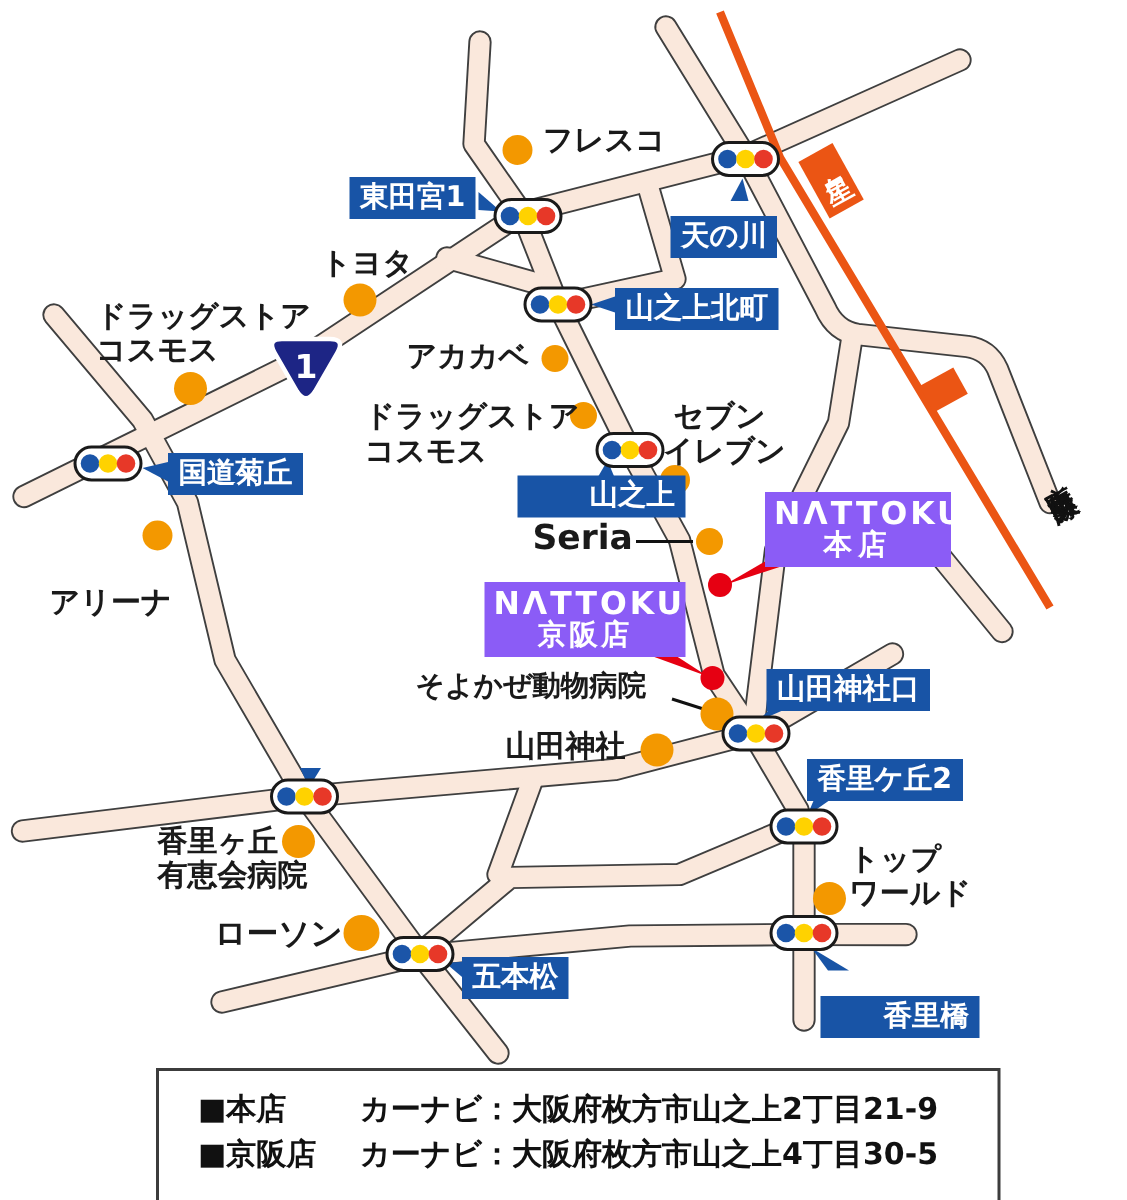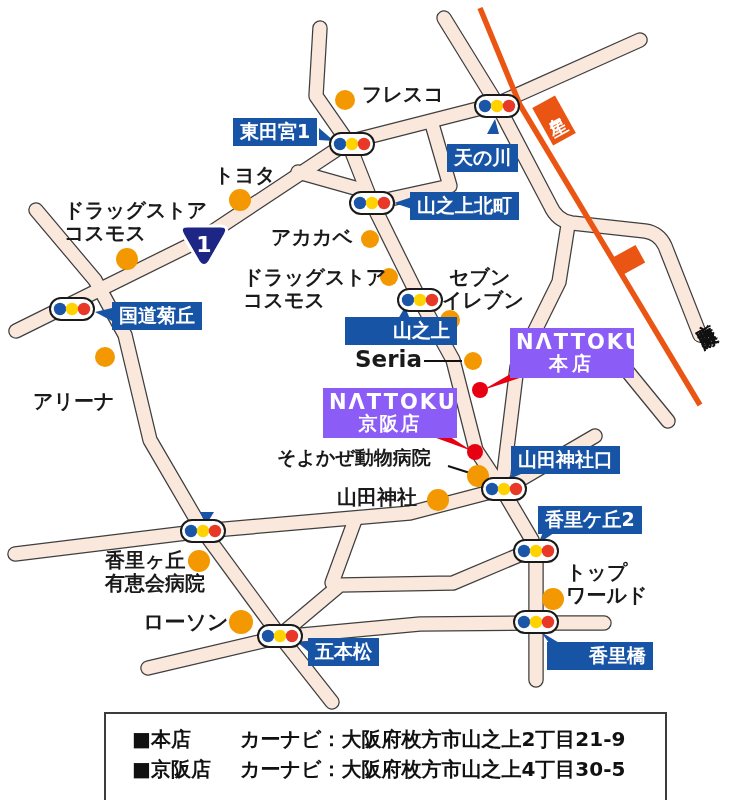--- a/index.html
+++ b/index.html
@@ -196,21 +196,21 @@
 <div class="lbl" style="left:566px;top:561px;"><span>トップ</span><br><span>ワールド</span></div>
 
 <div class="badge" style="left:233px;top:118px;">東田宮1</div>
 <div class="badge" style="left:447px;top:144px;">天の川</div>
 <div class="badge" style="left:410px;top:192px;">山之上北町</div>
 <div class="badge" style="left:112px;top:302px;">国道菊丘</div>
 <div class="badge" style="left:345px;top:317px;padding-left:48px;">山之上</div>
 <div class="badge" style="left:511px;top:446px;">山田神社口</div>
 <div class="badge" style="left:538px;top:506px;">香里ケ丘2</div>
 <div class="badge" style="left:308px;top:638px;">五本松</div>
-<div class="badge" style="left:547px;top:642px;padding-left:42px;">香里橋</div>
+<div class="badge" style="left:547px;top:664px;padding-left:42px;">香里橋</div>
 
 <div class="store-badge" style="left:510px;top:328px;width:112px;">
   <span class="logo">NΛTTOKU</span>
   <span class="sname">本店</span>
 </div>
 <div class="store-badge" style="left:323px;top:388px;width:122px;">
   <span class="logo">NΛTTOKU</span>
   <span class="sname" style="letter-spacing:2px;">京阪店</span>
 </div>
 

